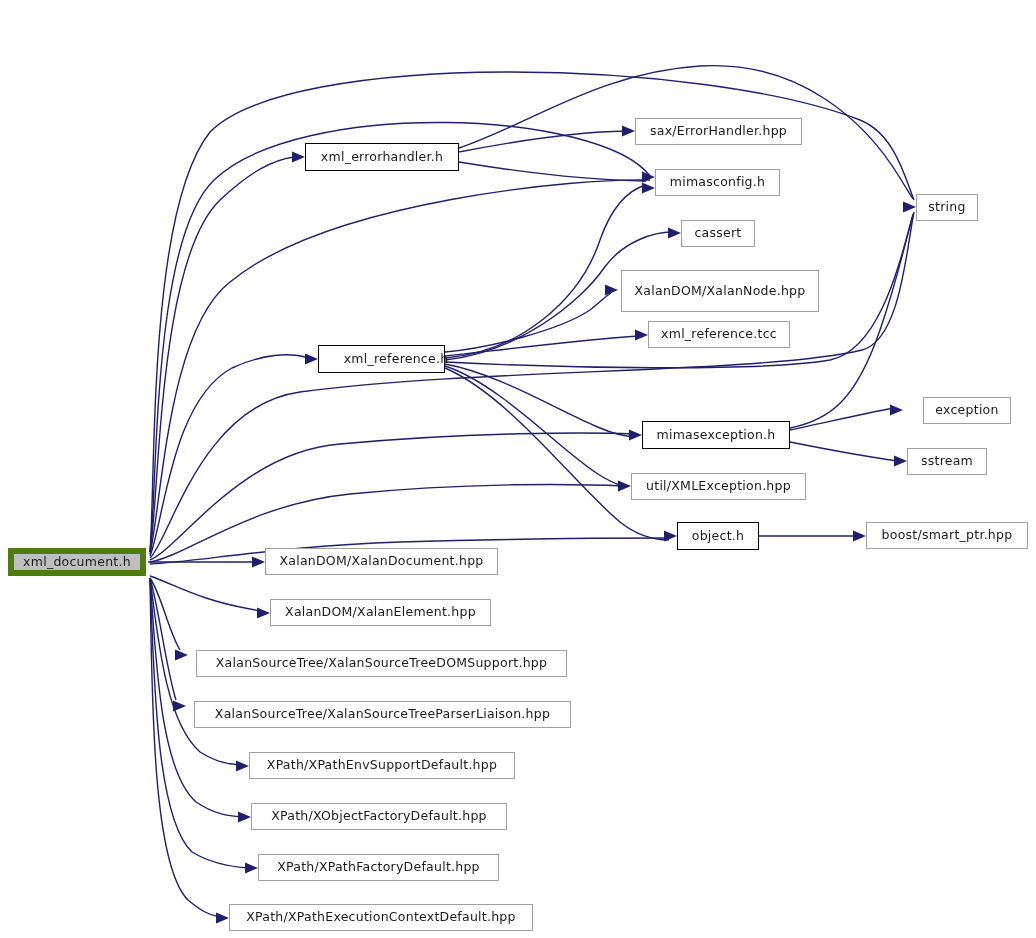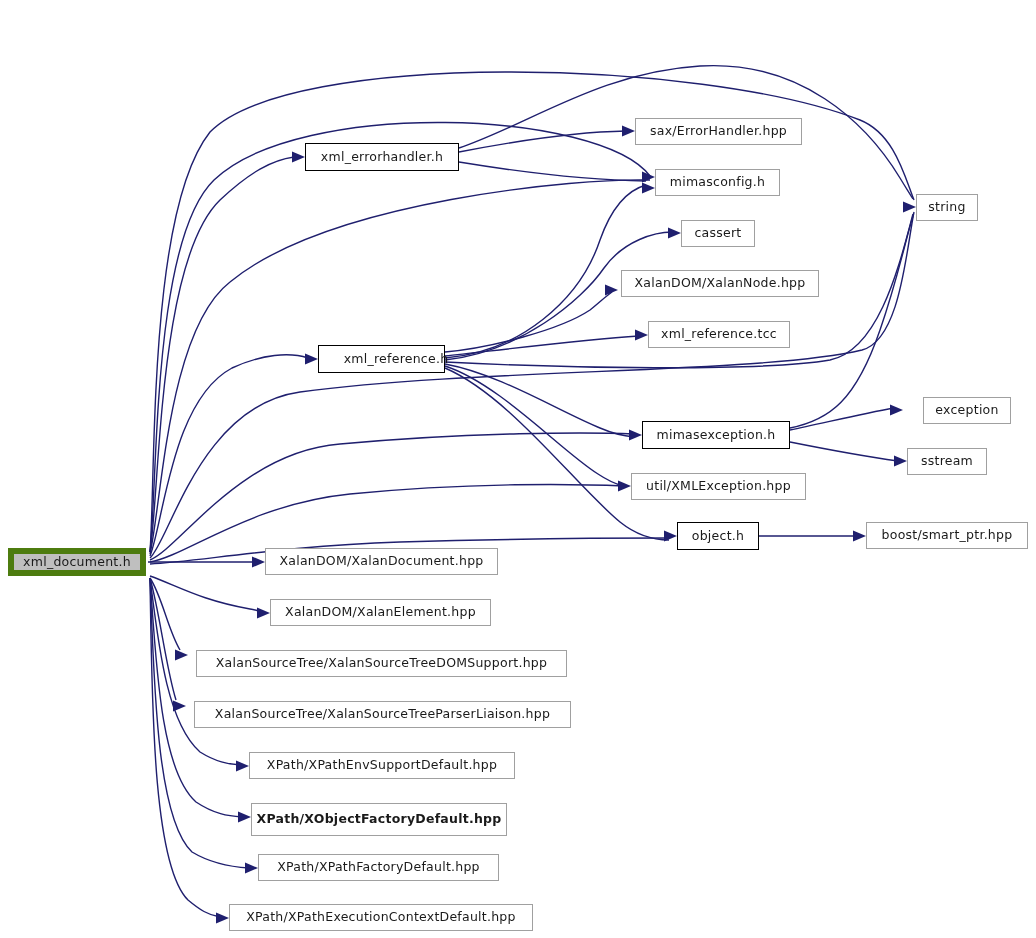--- a/index.html
+++ b/index.html
@@ -136,21 +136,21 @@
       </div>
       <div class="node" style="left: 635px; top: 118px; width: 167px; height: 27px;">
         <span class="node-label">sax/ErrorHandler.hpp</span>
       </div>
       <div class="node" style="left: 655px; top: 169px; width: 125px; height: 27px;">
         <span class="node-label">mimasconfig.h</span>
       </div>
       <div class="node" style="left: 681px; top: 220px; width: 74px; height: 27px;">
         <span class="node-label">cassert</span>
       </div>
-      <div class="node" style="left: 621px; top: 270px; width: 198px; height: 27px;">
+      <div class="node" style="left: 621px; top: 270px; width: 198px; height: 42px;">
         <span class="node-label">XalanDOM/XalanNode.hpp</span>
       </div>
       <div class="node" style="left: 648px; top: 321px; width: 142px; height: 27px;">
         <span class="node-label">xml_reference.tcc</span>
       </div>
       <div class="node" style="left: 916px; top: 194px; width: 62px; height: 27px;">
         <span class="node-label">string</span>
       </div>
       <div class="node" style="left: 903px; top: 397px; width: 88px; height: 27px; margin-left: 20px;">
         <span class="node-label">exception</span>
@@ -172,21 +172,21 @@
       </div>
       <div class="node" style="left: 196px; top: 650px; width: 371px; height: 27px;">
         <span class="node-label">XalanSourceTree/XalanSourceTreeDOMSupport.hpp</span>
       </div>
       <div class="node" style="left: 194px; top: 701px; width: 377px; height: 27px;">
         <span class="node-label">XalanSourceTree/XalanSourceTreeParserLiaison.hpp</span>
       </div>
       <div class="node" style="left: 249px; top: 752px; width: 266px; height: 27px;">
         <span class="node-label">XPath/XPathEnvSupportDefault.hpp</span>
       </div>
-      <div class="node" style="left: 251px; top: 803px; width: 256px; height: 33px; font-weight: bold;">
+      <div class="node" style="left: 251px; top: 803px; width: 256px; height: 27px;">
         <span class="node-label">XPath/XObjectFactoryDefault.hpp</span>
       </div>
       <div class="node" style="left: 258px; top: 854px; width: 241px; height: 27px;">
         <span class="node-label">XPath/XPathFactoryDefault.hpp</span>
       </div>
       <div class="node" style="left: 229px; top: 904px; width: 304px; height: 27px;">
         <span class="node-label">XPath/XPathExecutionContextDefault.hpp</span>
       </div>
     </div>
 

